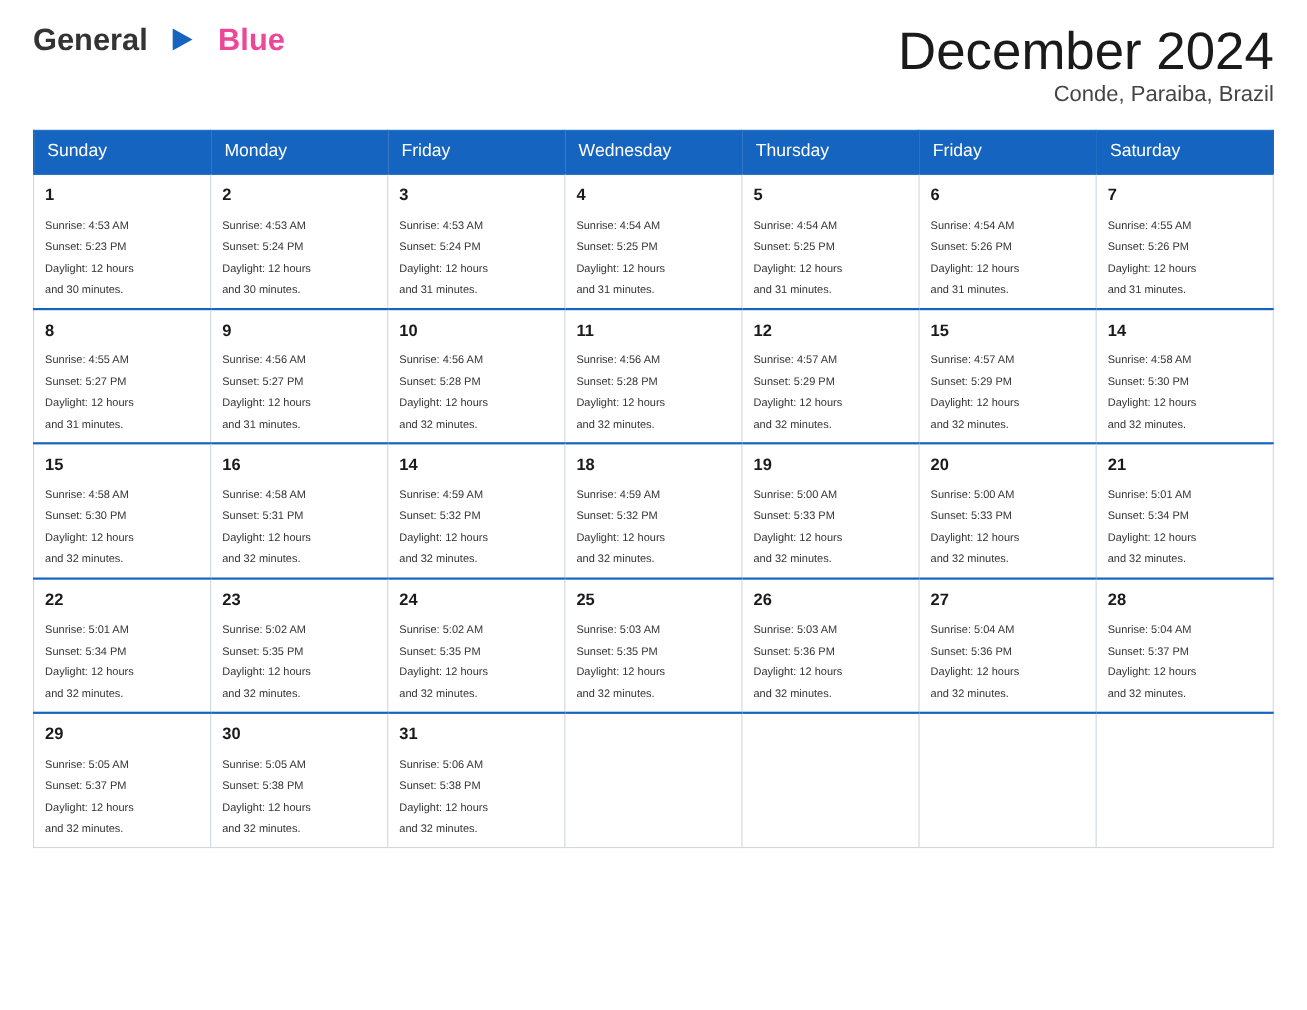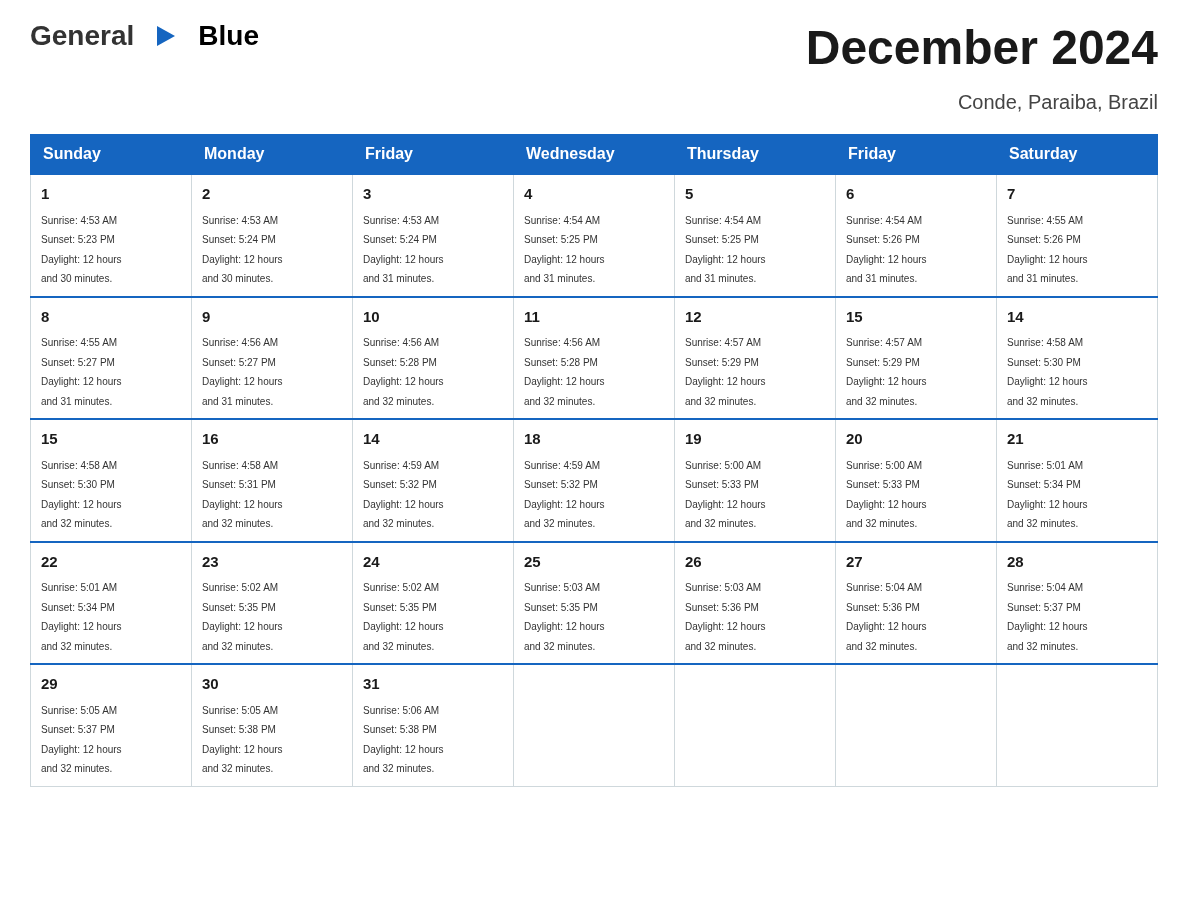--- a/index.html
+++ b/index.html
@@ -23,54 +23,54 @@
     }
     .logo-text {
       font-size: 28px;
       font-weight: bold;
       color: #333;
       display: flex;
       align-items: center;
       gap: 20px;
     }
     .logo-general { color: #333; }
-    .logo-blue { color: #000000; }
+    .logo-blue { color: #ec4899; }
     .logo-triangle {
       width: 0;
       height: 0;
       border-left: 10px solid transparent;
       border-right: 10px solid transparent;
       border-bottom: 18px solid #1565c0;
       display: inline-block;
       margin: 0 2px;
       transform: rotate(90deg);
     }
     .title-area {
       text-align: right;
     }
     .month-title {
       font-size: 48px;
-      font-weight: bold;
+      font-weight: normal;
       color: #1a1a1a;
     }
     .location-subtitle {
       font-size: 20px;
       color: #444;
-      margin-top: 16px;
+      margin-top: 0;
     }
     .calendar-table {
       width: 100%;
       border-collapse: collapse;
       border: 1px solid #b0bec5;
     }
     .calendar-table th {
       background-color: #1565c0;
       color: #ffffff;
       font-size: 16px;
-      font-weight: bold;
+      font-weight: normal;
       padding: 10px 12px;
       text-align: left;
       border: 1px solid #1565c0;
     }
     .calendar-table td {
       vertical-align: top;
       padding: 8px 10px;
       border: 1px solid #cfd8dc;
       width: 14.28%;
       min-height: 90px;

